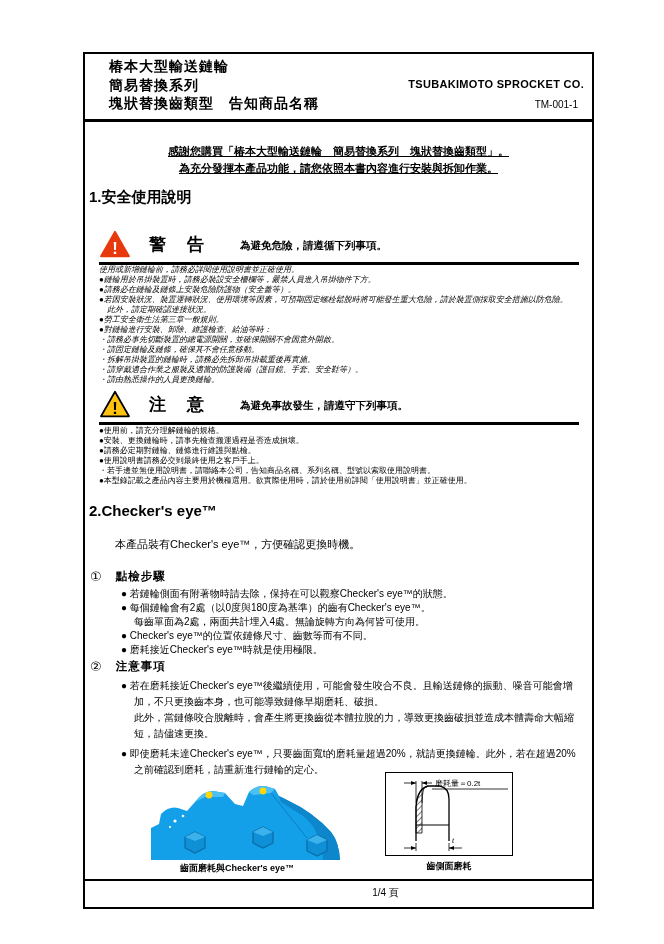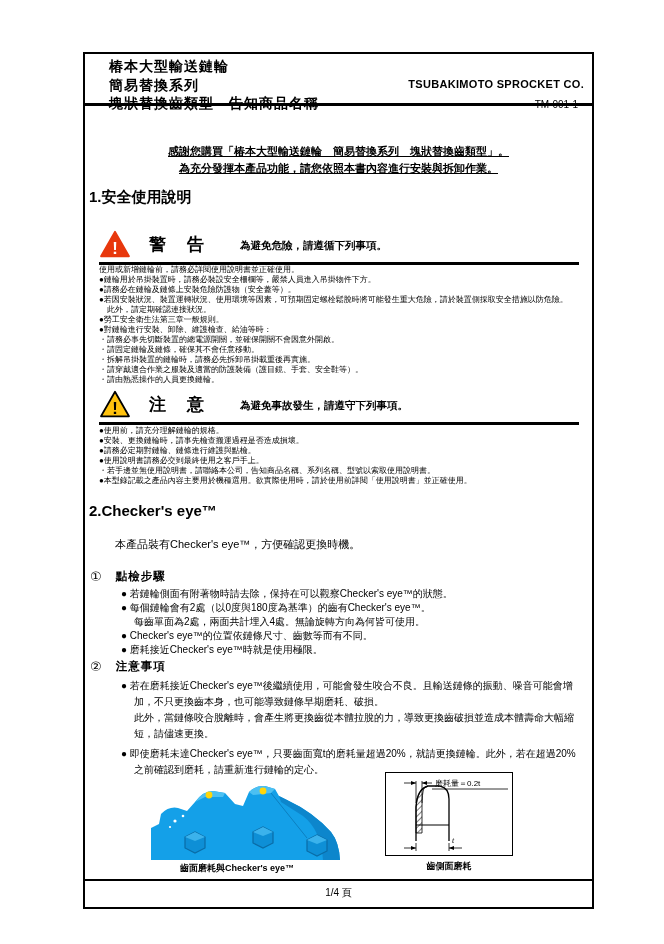--- a/index.html
+++ b/index.html
@@ -1,21 +1,21 @@
 <!DOCTYPE html>
 <html><head>
 <meta charset="utf-8">
 <style>
   html,body{margin:0;padding:0;background:#fff;}
   .page{position:relative;width:664px;height:944px;background:#ffffff;
         font-family:"Liberation Sans","DejaVu Sans",sans-serif;color:#000;overflow:hidden;}
   .frame{position:absolute;left:83px;top:52px;width:507px;height:853px;border:2px solid #000;}
 
   
-  .hdr{position:absolute;left:0;top:0;width:100%;height:52px;border-bottom:3px solid #000;box-sizing:border-box;}
+  .hdr{position:absolute;left:0;top:0;width:100%;height:68px;border-bottom:3px solid #000;box-sizing:border-box;}
   .hdr-titles{position:absolute;left:24px;top:3px;font-size:14px;font-weight:bold;line-height:18.5px;letter-spacing:1px;}
   .hdr-company{position:absolute;right:8px;top:24px;font-size:11px;font-weight:bold;letter-spacing:.3px;}
   .hdr-docno{position:absolute;right:14px;top:45px;font-size:10px;font-weight:normal;}
 
   
   .intro{position:absolute;left:0;top:89px;width:100%;text-align:center;font-size:11px;font-weight:bold;line-height:17px;text-decoration:underline;}
 
   .sec-heading{position:absolute;left:4px;font-size:15px;font-weight:bold;}
 
   
@@ -40,21 +40,21 @@
   .step-list2{line-height:16px;}
   .gap-top{margin-top:4px;}
 
   
   .fig-left{position:absolute;left:60px;top:726px;width:200px;height:80px;}
   .fig-left-cap{position:absolute;left:32px;top:808px;width:240px;text-align:center;font-size:9px;font-weight:bold;}
   .fig-right{position:absolute;left:300px;top:718px;width:128px;height:84px;border:1px solid #000;box-sizing:border-box;}
   .fig-right-cap{position:absolute;left:300px;top:806px;width:128px;text-align:center;font-size:9px;font-weight:bold;}
 
   .footer-rule{position:absolute;left:0;top:825px;width:100%;height:2px;background:#000;}
-  .footer-text{position:absolute;left:0;top:832px;width:100%;text-align:center;font-size:10px;}
+  .footer-text{position:absolute;left:0;top:832px;width:100%;text-align:center;font-size:10px;padding-left:47px;}
 </style>
 </head>
 <body>
 
 <div class="page">
   <div class="frame">
 
     <div class="hdr">
       <div class="hdr-titles">
         <div>椿本大型輸送鏈輪</div>
@@ -77,21 +77,21 @@
         <svg class="tri" viewBox="0 0 36 32">
           <path d="M18 2 L34 30 L2 30 Z" fill="#e8380d" stroke="#e8380d" stroke-width="2" stroke-linejoin="round"></path>
           <text x="18" y="27" text-anchor="middle" font-size="19" font-weight="bold" fill="#ffffff" font-family="Liberation Sans,sans-serif">!</text>
         </svg>
         <span class="sign-label">警　告</span>
         <span class="sign-sub">為避免危險，請遵循下列事項。</span>
       </div>
       <div class="rule"></div>
     </div>
 
-    <div class="fine-list" style="top:211px;">
+    <div class="fine-list" style="top:211px;font-style:italic;">
       <div class="ln">使用或新增鏈輪前，請務必詳閱使用說明書並正確使用。</div>
       <div class="ln">●鏈輪用於吊掛裝置時，請務必裝設安全柵欄等，嚴禁人員進入吊掛物件下方。</div>
       <div class="ln">●請務必在鏈輪及鏈條上安裝危險防護物（安全蓋等）。</div>
       <div class="ln">●若因安裝狀況、裝置運轉狀況、使用環境等因素，可預期固定螺栓鬆脫時將可能發生重大危險，請於裝置側採取安全措施以防危險。</div>
       <div class="ln cont">此外，請定期確認連接狀況。</div>
       <div class="ln">●勞工安全衛生法第三章一般規則。</div>
       <div class="ln">●對鏈輪進行安裝、卸除、維護檢查、給油等時：</div>
       <div class="ln">・請務必事先切斷裝置的總電源開關，並確保開關不會因意外開啟。</div>
       <div class="ln">・請固定鏈輪及鏈條，確保其不會任意移動。</div>
       <div class="ln">・拆解吊掛裝置的鏈輪時，請務必先拆卸吊掛載重後再實施。</div>

